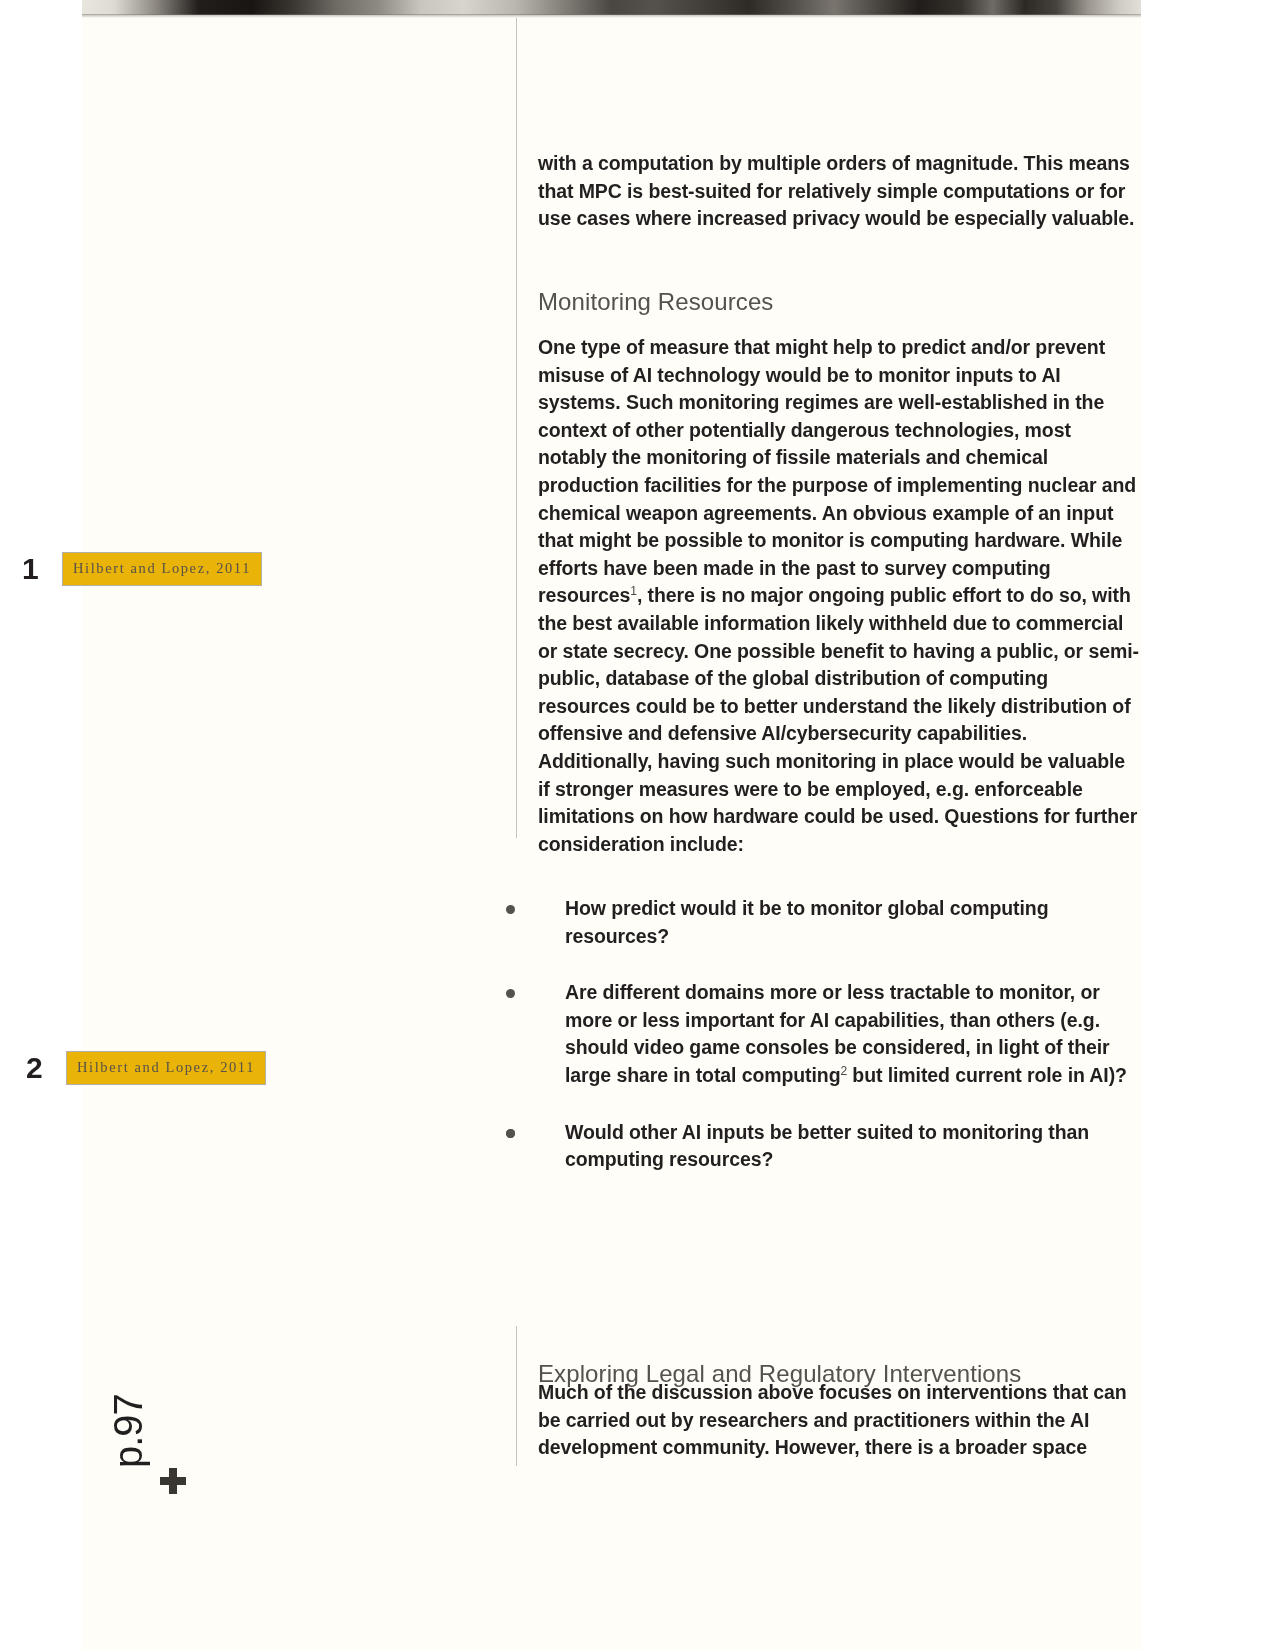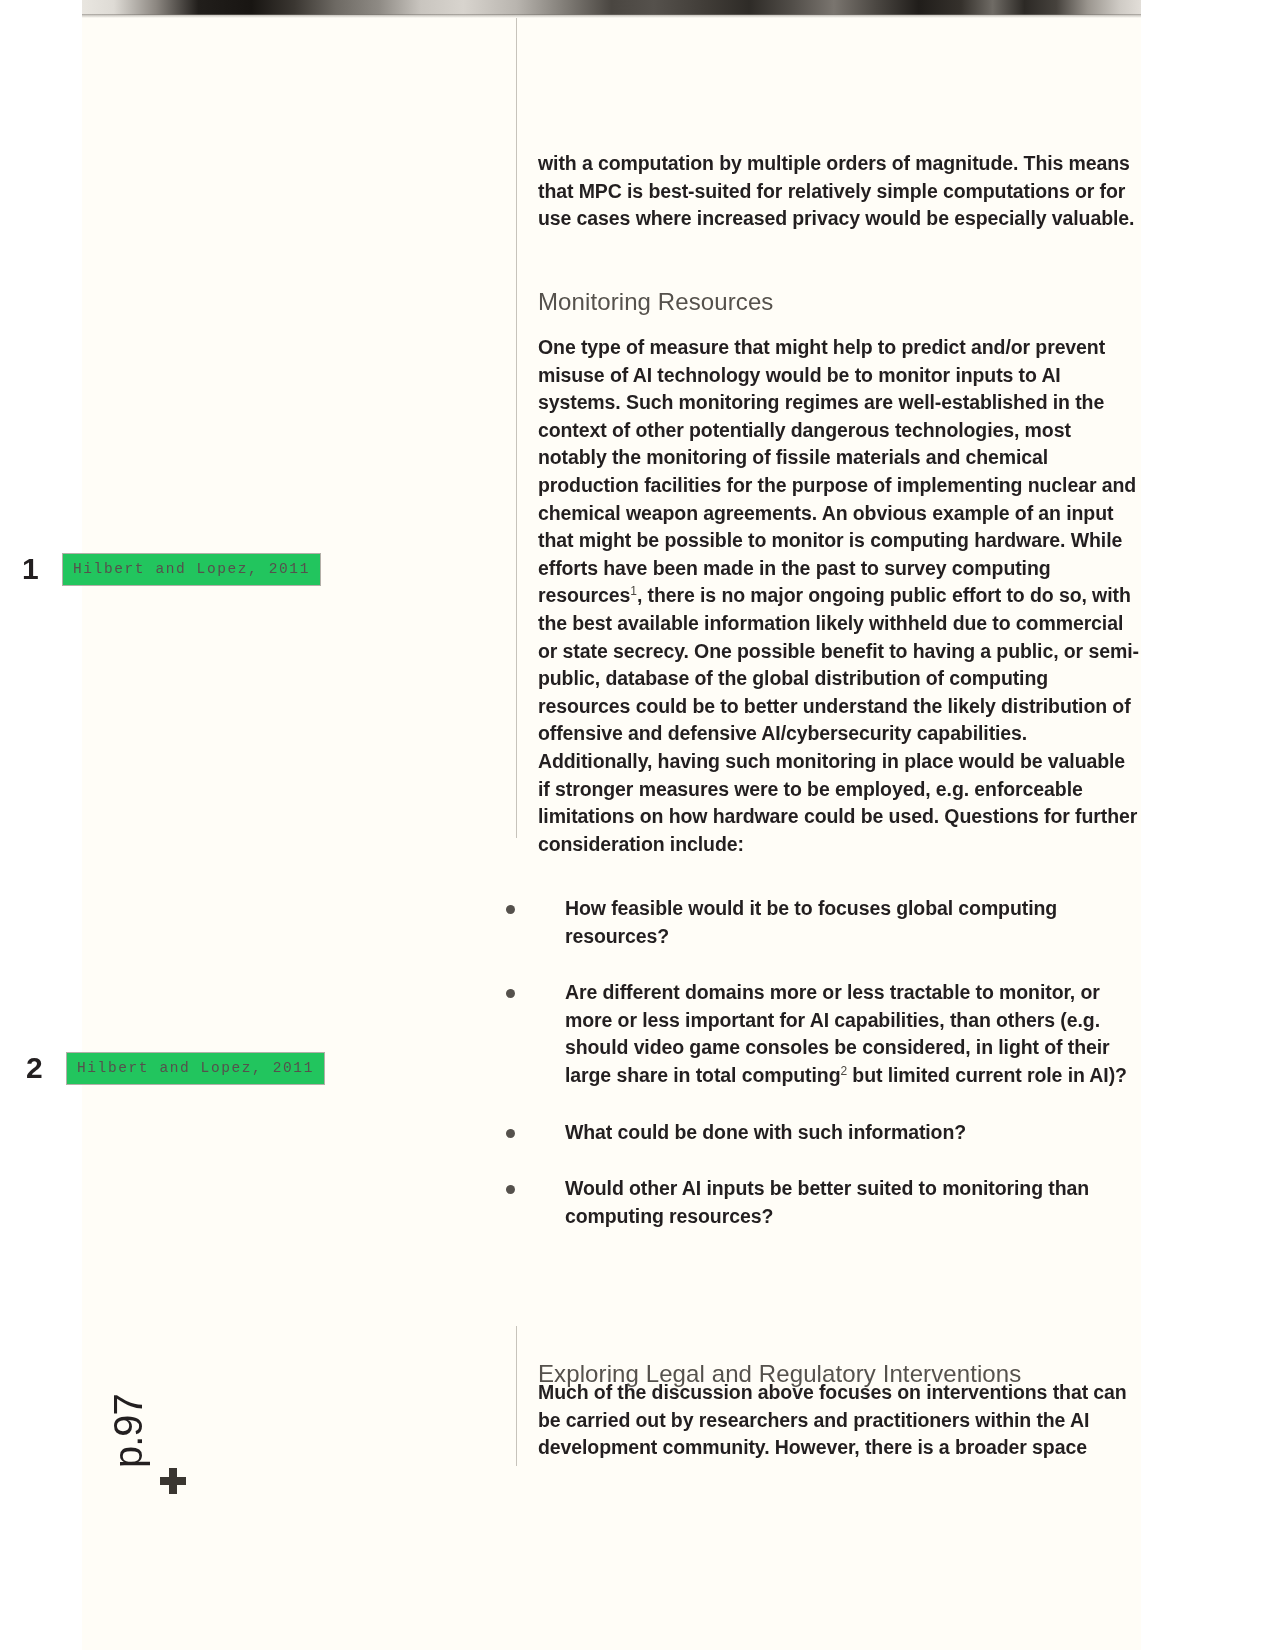--- a/index.html
+++ b/index.html
@@ -173,23 +173,23 @@
   .annotation-number {
     font-size: 30px;
     font-weight: 700;
     color: #231f20;
     font-family: "Liberation Sans", sans-serif;
     width: 40px;
     text-align: left;
   }
   .annotation-box {
     border: 1px solid #b3afa8;
-    background: #22c55e;
+    background: #eab308;
     padding: 7px 10px 8px 10px;
-    font-family: Liberation Mono, monospace;
+    font-family: Liberation Serif, serif;
     font-size: 14.5px;
     letter-spacing: 1.6px;
     color: #55514c;
     white-space: nowrap;
   }
   #annotation-1 { left: 22px; top: 552px; }
   #annotation-2 { left: 26px; top: 1051px; }
 
   
   .page-number {
@@ -287,30 +287,29 @@
     <p class="para block" id="para-intro">with a computation by multiple orders of magnitude. This means that MPC is best-suited for relatively simple computations or for use cases where increased privacy would be especially valuable.</p>
 
     <h2 class="heading block" id="heading-monitor">Monitoring Resources</h2>
 
     <p class="para block" id="para-monitor"><span>One type of measure that might help to predict and/or prevent misuse of AI technology would be to monitor inputs to AI systems. Such monitoring regimes are well-established in the context of other potentially dangerous technologies, most notably the monitoring of fissile materials and chemical production facilities for the purpose of implementing nuclear and chemical weapon agreements. An obvious example of an input that might be possible to monitor is computing hardware. While efforts have been made in the past to survey computing resources</span><sup class="fn">1</sup><span>, there is no major ongoing public effort to do so, with the best available information likely withheld due to commercial or state secrecy. One possible benefit to having a public, or semi-public, database of the global distribution of computing resources could be to better understand the likely distribution of offensive and defensive AI/cybersecurity capabilities. Additionally, having such monitoring in place would be valuable if stronger measures were to be employed, e.g. enforceable limitations on how hardware could be used. Questions for further consideration include:</span></p>
 
     <ul class="bullet-list">
 
       <li class="bullet-item">
         <span class="bullet-dot"></span>
-        <span>How feasible would it be to focuses global computing resources?</span>
+        <span>How predict would it be to monitor global computing resources?</span>
       </li>
 
       <li class="bullet-item">
         <span class="bullet-dot"></span><span>Are different domains more or less tractable to monitor, or more or less important for AI capabilities, than others (e.g. should video game consoles be considered, in light of their large share in total computing</span><sup class="fn">2</sup><span> but limited current role in AI)?</span>
       </li>
 
       <li class="bullet-item">
         <span class="bullet-dot"></span>
-        <span>What could be done with such information?</span>
       </li>
 
 
       <li class="bullet-item">
         <span class="bullet-dot"></span>
         <span>Would other AI inputs be better suited to monitoring than computing resources?</span>
       </li>
 
     </ul>
 

